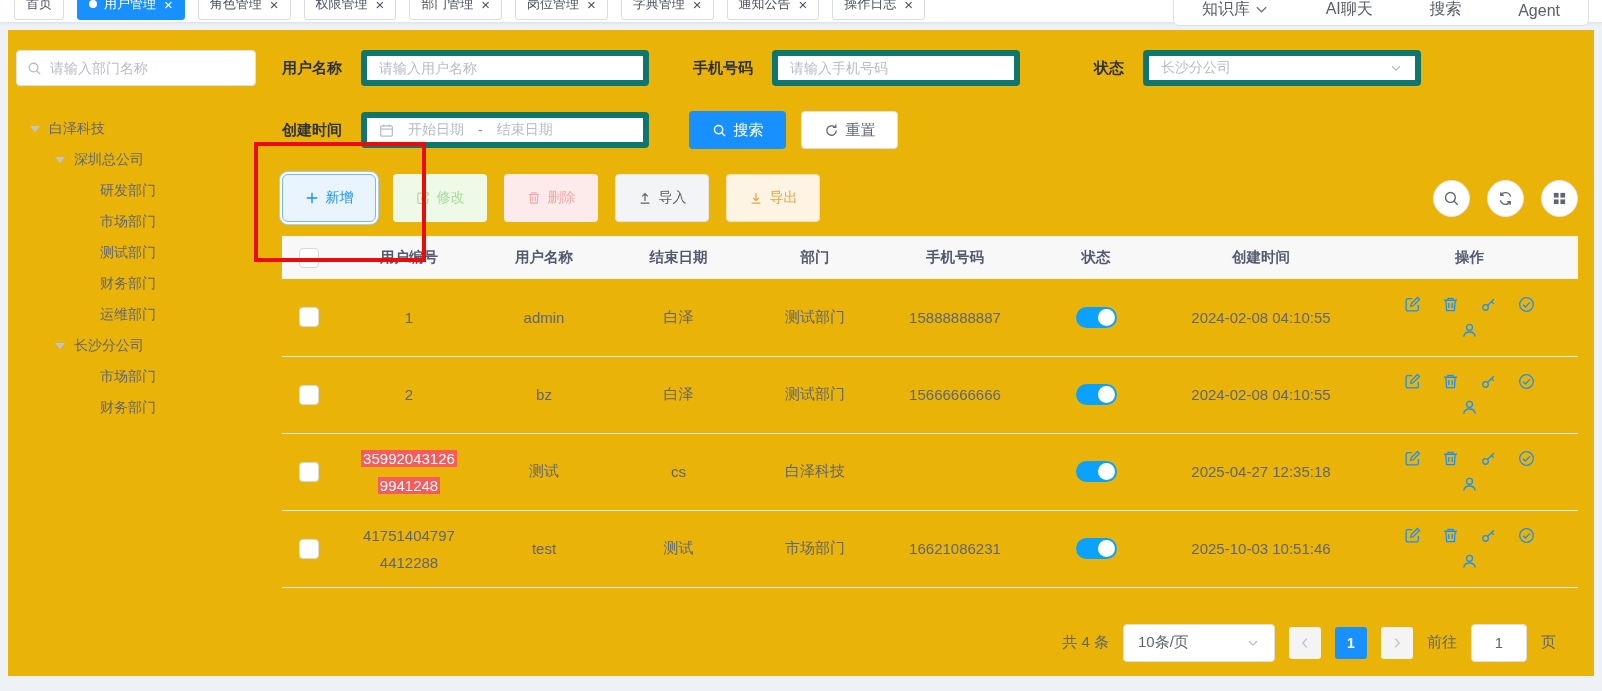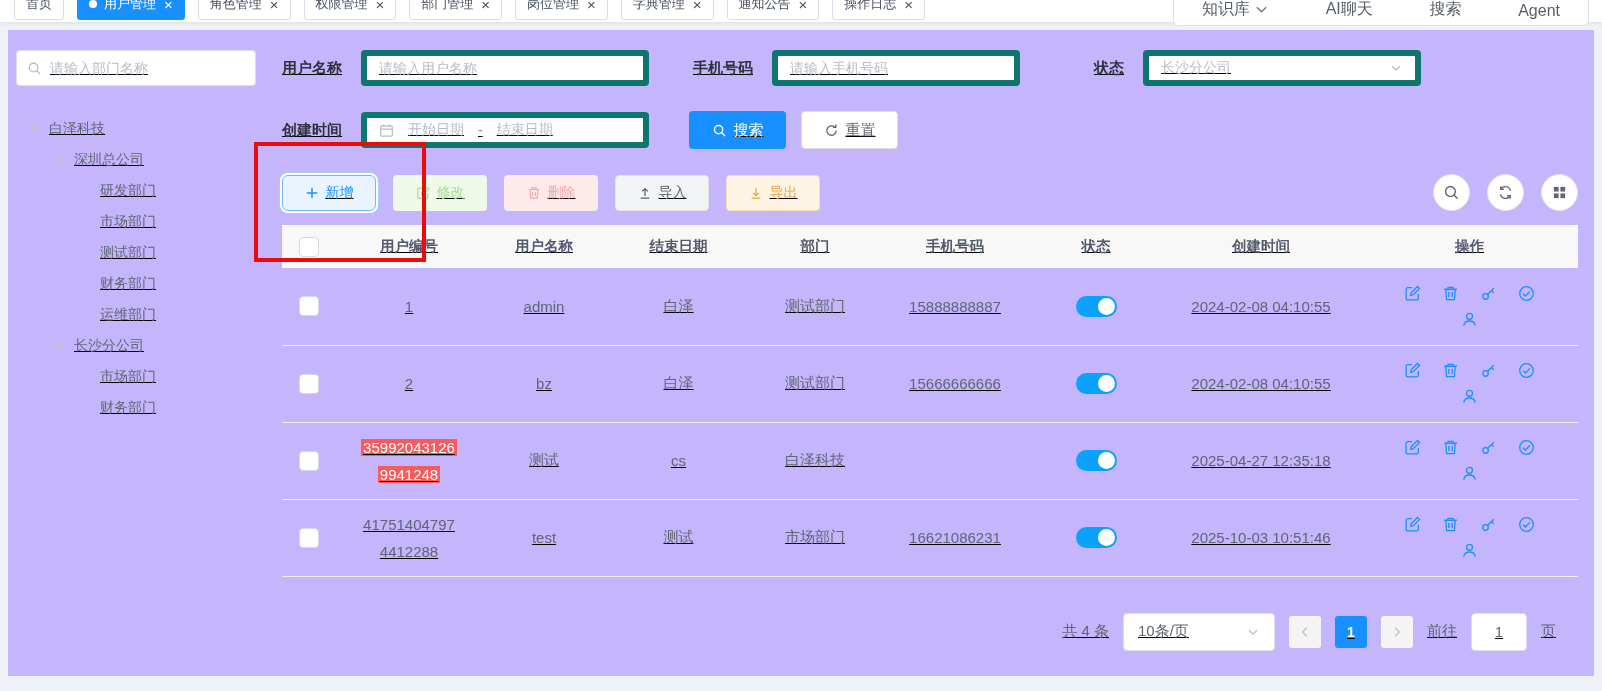--- a/index.html
+++ b/index.html
@@ -10,21 +10,21 @@
   .tabbar { position:relative; height:23px; background:#fff; border-bottom:1px solid #e2e6ec; box-shadow:0 1px 3px rgba(0,0,0,.05); z-index:5; }
   .tabs { position:absolute; left:14px; top:-12px; display:flex; gap:13px; }
   .tab { height:32px; display:flex; align-items:center; gap:7px; padding:0 11px; background:#fff; border:1px solid #d8dce5; border-radius:3px; font-size:13px; color:#495060; cursor:pointer; white-space:nowrap; }
   .tab.active { background:#1890ff; border-color:#1890ff; color:#fff; }
   .tab .dot { width:8px; height:8px; border-radius:50%; background:#fff; }
   .tab .x { font-size:15px; line-height:1; margin-left:1px; }
   .topnav { position:absolute; right:13px; top:-18px; height:44px; width:416px; background:#fff; border:1px solid #dcdfe6; border-radius:6px; display:flex; align-items:flex-end; justify-content:space-between; padding:0 28px 5px 28px; }
   .navitem { display:flex; align-items:center; gap:4px; font-size:16px; color:#5a6068; cursor:pointer; }
 
   
-  .page { position:absolute; left:8px; right:8px; top:30px; bottom:15px; background:#c4b5fd; display:flex;text-decoration:underline; }
+  .page { position:absolute; left:8px; right:8px; top:30px; bottom:15px; background:#eab308; display:flex; }
 
   
   .dept { width:266px; padding:20px 10px 0 8px; flex:none; }
   .dept-search { width:240px; height:36px; border:1px solid #dcdfe6; border-radius:4px; display:flex; align-items:center; padding:0 10px; gap:8px; background:#fff; }
   .dept-search input { border:none; outline:none; flex:1; font-size:14px; color:#606266; font-family:inherit; min-width:0; }
   .dept-search input::placeholder { color:#b6bcc6; }
   .tree { margin-top:27px; font-size:14px; color:#5f6670; }
   .tnode { height:31px; display:flex; align-items:center; cursor:pointer; }
   .tnode.lvl0 { padding-left:14px; }
   .tnode.lvl1 { padding-left:39px; }
@@ -45,21 +45,21 @@
   .fdate .ph { color:#b6bcc6; }
   .fdate .sep { color:#8a9099; }
   .gap44 { width:44px; } .gap74 { width:74px; } .gap40 { width:40px; } .gap15 { width:15px; }
 
   .btn { height:38px; width:97px; border:none; border-radius:4px; display:inline-flex; align-items:center; justify-content:center; gap:7px; font-size:15px; cursor:pointer; font-family:inherit; }
   .btn-search { background:#1890ff; color:#fff; }
   .btn-reset { background:#fff; border:1px solid #dcdfe6; color:#5f6670; }
 
   
   .toolbar { display:flex; align-items:center; margin-top:24px; }
-  .tbtn { height:36px; width:94px; border-radius:4px; display:inline-flex; align-items:center; justify-content:center; gap:7px; font-size:14px; cursor:pointer; border:1px solid transparent; margin-right:17px; font-family:inherit; }
+  .tbtn { height:48px; width:94px; border-radius:4px; display:inline-flex; align-items:center; justify-content:center; gap:7px; font-size:14px; cursor:pointer; border:1px solid transparent; margin-right:17px; font-family:inherit; }
   .tbtn.add { background:#e9f4ff; color:#1890ff; border:1px solid #74b9f5; box-shadow:0 0 0 2px #fff,0 0 0 3px #9fd2fb; border-radius:6px; }
   .tbtn.edit { background:#eef9e8; color:#a5dc95; }
   .tbtn.del { background:#fdebeb; color:#f4a7a7; }
   .tbtn.imp { background:#f3f4f5; color:#5c6066; border:1px solid #e2e3e5; }
   .tbtn.exp { background:#fdf4e4; color:#e7a23e; border:1px solid #f6dfb6; }
   .circles { margin-left:auto; display:flex; gap:17px; }
   .circ { width:37px; height:37px; border-radius:50%; border:1px solid #e2e5ec; background:#fff; display:flex; align-items:center; justify-content:center; color:#5f6670; cursor:pointer; }
 
   
   table { width:100%; border-collapse:collapse; table-layout:fixed; margin-top:14px; }

